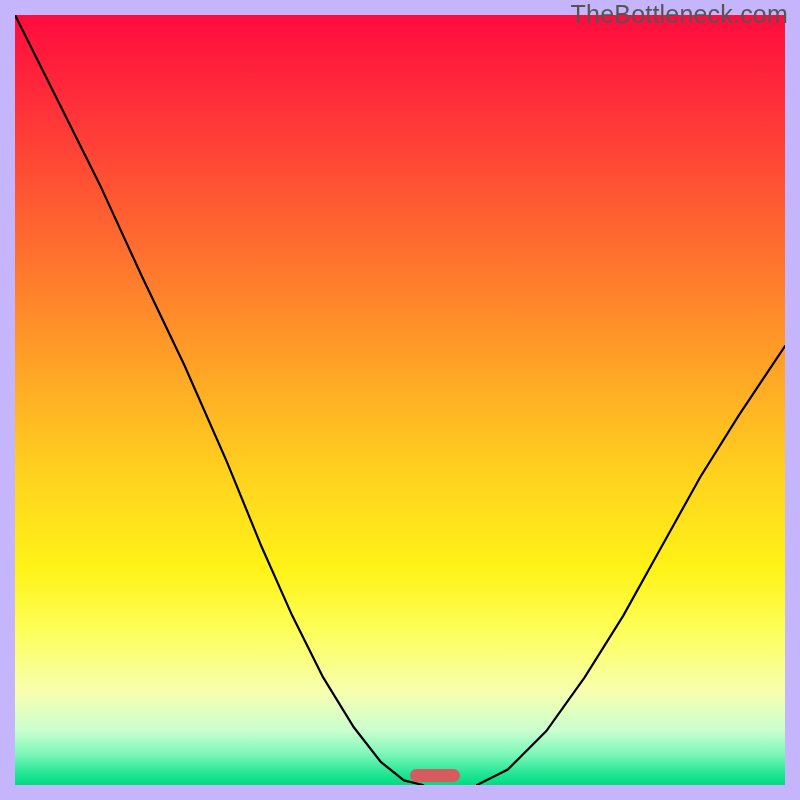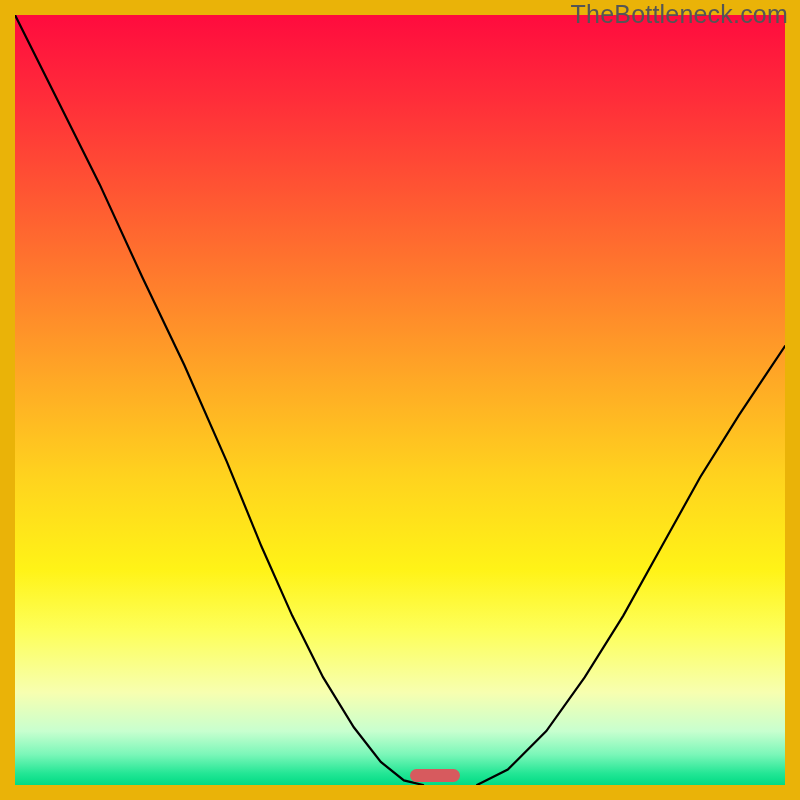--- a/index.html
+++ b/index.html
@@ -3,21 +3,21 @@
 <meta charset="utf-8">
 <style>
   * { margin: 0; padding: 0; box-sizing: border-box; }
   html, body { width: 800px; height: 800px; overflow: hidden; }
   body { background: #000; font-family: Arial, Helvetica, sans-serif; }
 
   .frame {
     position: relative;
     width: 800px;
     height: 800px;
-    background: #eab308;
+    background: #c4b5fd;
   }
 
   .plot-area {
     position: absolute;
     left: 15px;
     top: 15px;
     width: 770px;
     height: 770px;
     background: linear-gradient(to bottom,
       #ff0b3e 0%,

